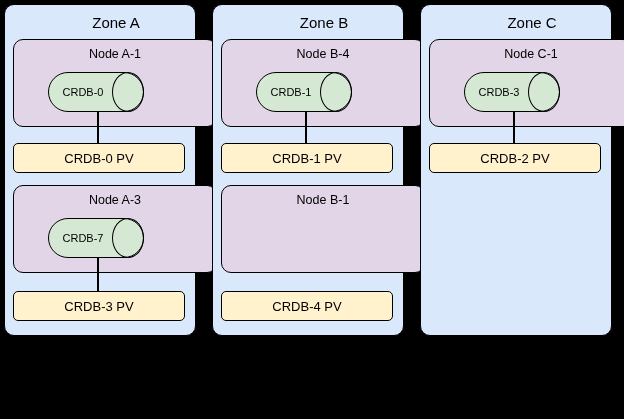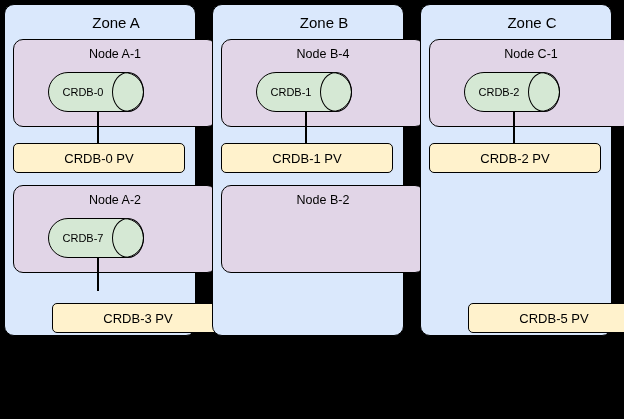--- a/index.html
+++ b/index.html
@@ -80,21 +80,21 @@
     left: 8px;
     width: 172px;
     height: 30px;
     background: var(--pv-fill, #fff2cc);
     border: 1px solid var(--line-color, #000);
     border-radius: 5px;
     display: flex; align-items: center; justify-content: center;
     font-size: 13px;
   }
   .pv--1 { top: 138px; }
-  .pv--2 { top: 298px; margin-left: 39px; }
+  .pv--2 { top: 286px; }
   .connector {
     position: absolute;
     left: 92px;
     width: 2px;
     background: var(--line-color, #000);
   }
   .connector--1 { top: 106px; height: 32px; }
   .connector--2 { top: 252px; height: 34px; }
 </style>
 </head>
@@ -112,21 +112,21 @@
         <div class="cyl-cap"></div>
         <div class="cyl-label">CRDB-0</div>
       </div>
     </div>
     <div class="connector connector--1"></div>
     <div class="pv pv--1">
       <span>CRDB-0 PV</span>
     </div>
 
     <div class="node node--2">
-      <div class="node-title">Node A-2</div>
+      <div class="node-title">Node A-3</div>
       <div class="cyl">
         <div class="cyl-body"></div>
         <div class="cyl-cap"></div>
         <div class="cyl-label">CRDB-7</div>
       </div>
     </div>
     <div class="connector connector--2"></div>
     <div class="pv pv--2">
       <span>CRDB-3 PV</span>
     </div>
@@ -142,38 +142,38 @@
         <div class="cyl-cap"></div>
         <div class="cyl-label">CRDB-1</div>
       </div>
     </div>
     <div class="connector connector--1"></div>
     <div class="pv pv--1">
       <span>CRDB-1 PV</span>
     </div>
 
     <div class="node node--2">
-      <div class="node-title">Node B-2</div>
+      <div class="node-title">Node B-1</div>
+    </div>
+    <div class="pv pv--2">
+      <span>CRDB-4 PV</span>
     </div>
   </div>
 
   <div class="zone zone--c">
     <div class="zone-title">Zone C</div>
 
     <div class="node node--1">
       <div class="node-title">Node C-1</div>
       <div class="cyl">
         <div class="cyl-body"></div>
         <div class="cyl-cap"></div>
-        <div class="cyl-label">CRDB-2</div>
+        <div class="cyl-label">CRDB-3</div>
       </div>
     </div>
     <div class="connector connector--1"></div>
     <div class="pv pv--1">
       <span>CRDB-2 PV</span>
     </div>
 
-    <div class="pv pv--2">
-      <span>CRDB-5 PV</span>
-    </div>
   </div>
 
 </div>
 
 </body></html>

